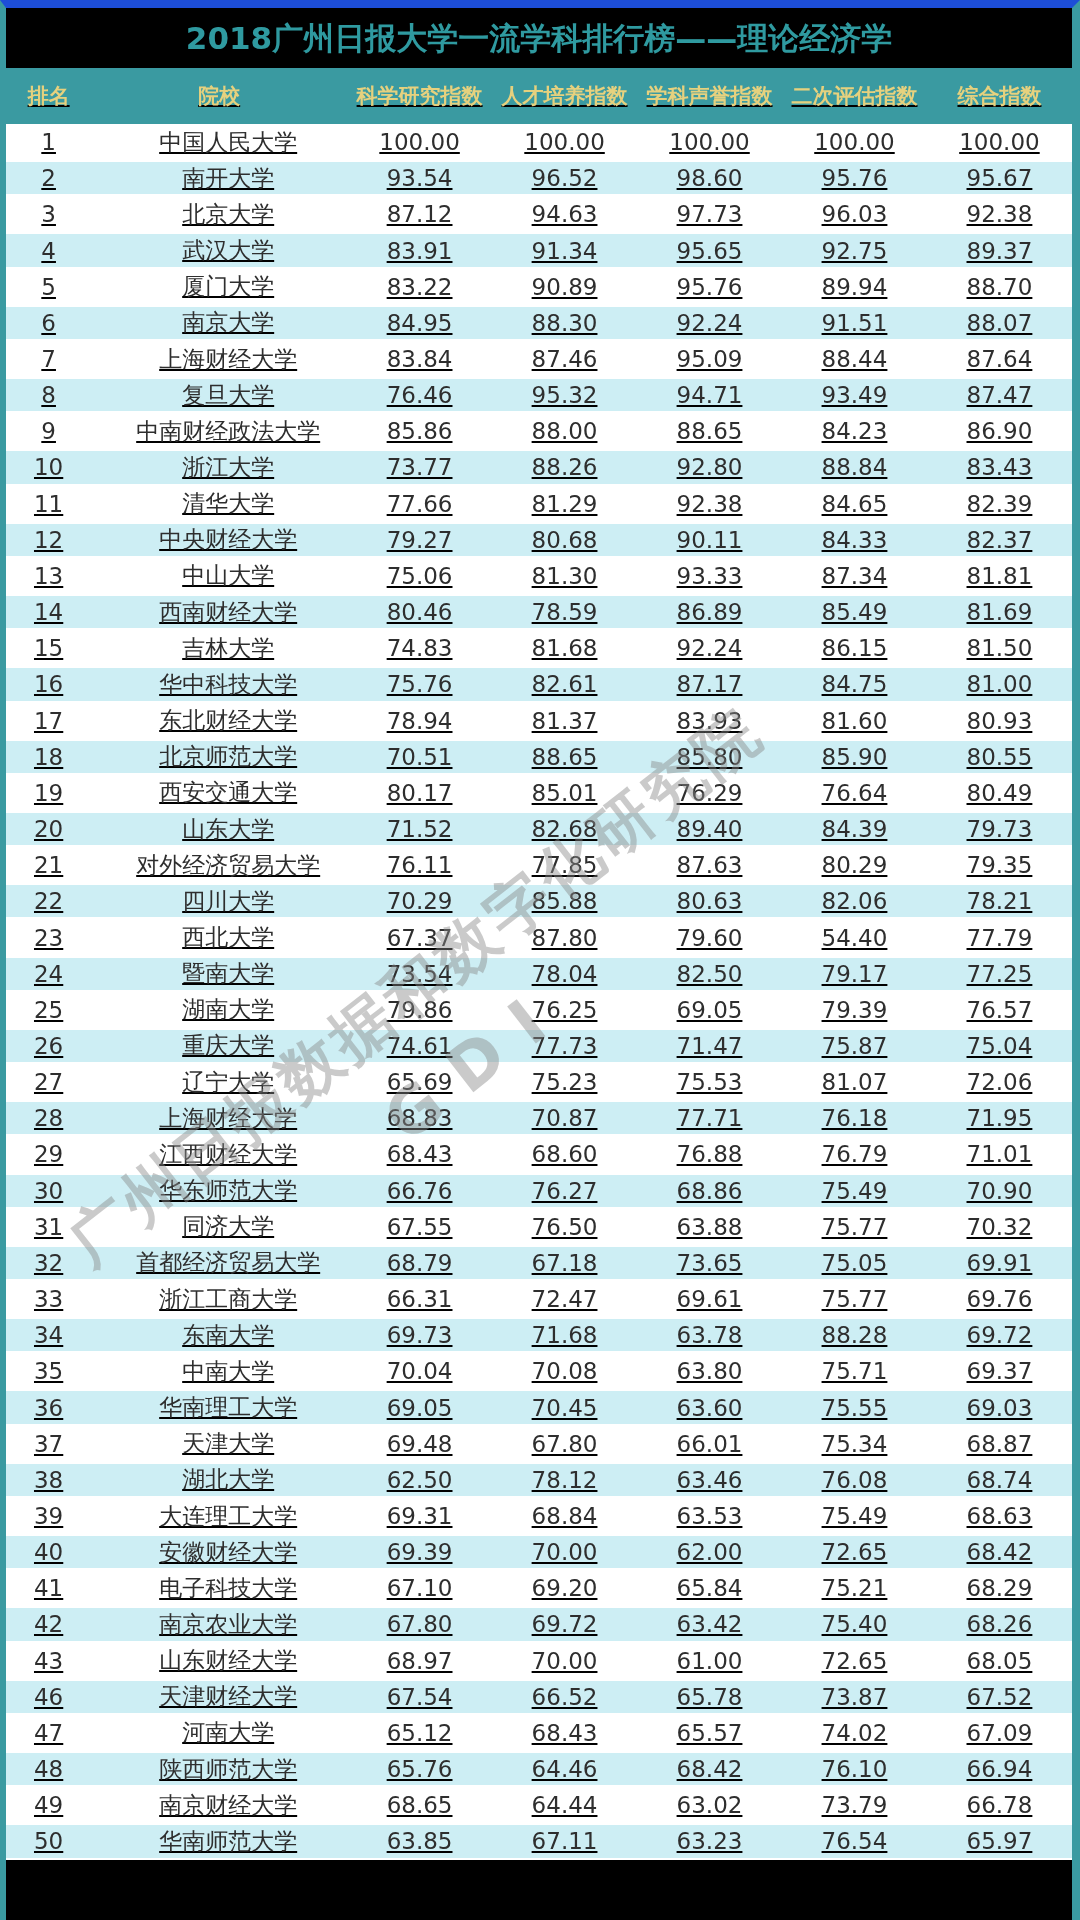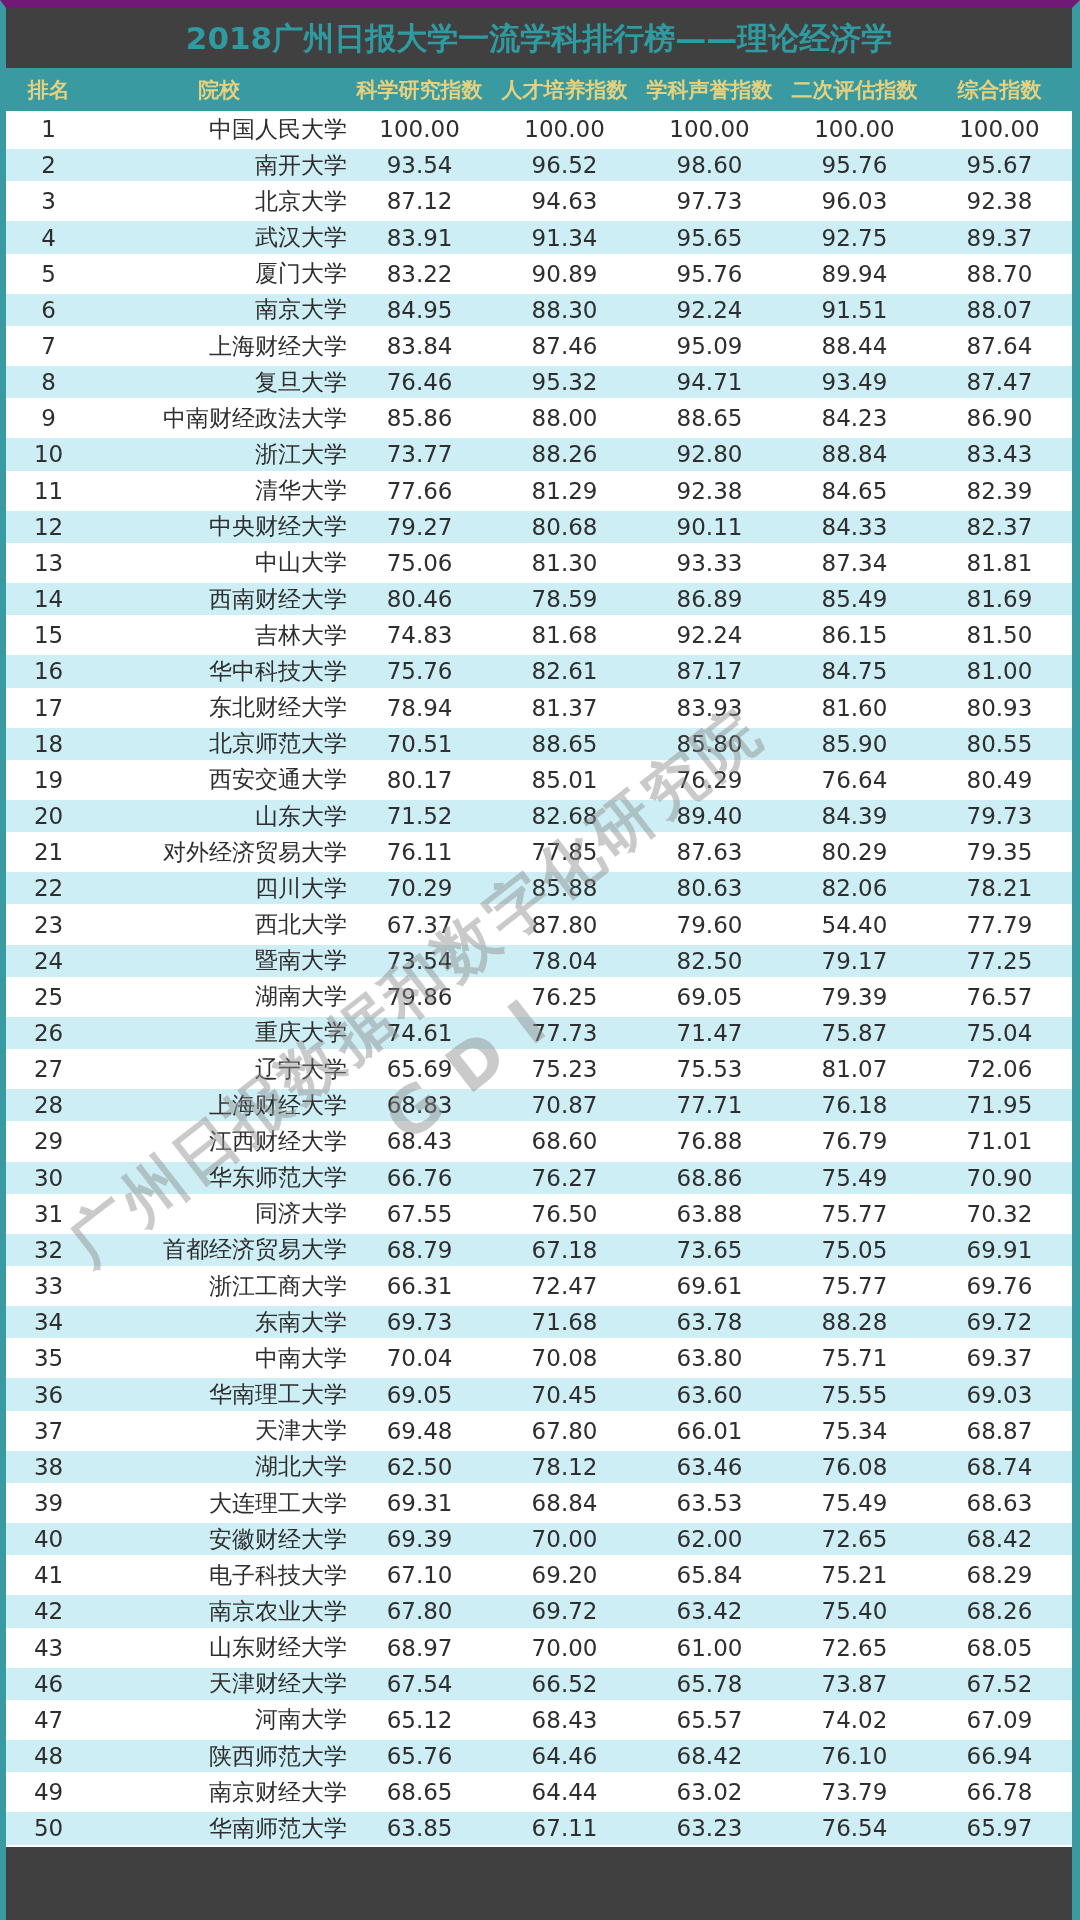--- a/index.html
+++ b/index.html
@@ -2,51 +2,52 @@
 <html><head>
 <meta charset="utf-8">
 <style>
   html,body{margin:0;padding:0;background:#ffffff;}
   body{
     width:1080px;height:1920px;position:relative;overflow:hidden;
     font-family:"DejaVu Sans","Liberation Sans",sans-serif;
   }
   .frame{
     position:absolute;inset:0;
-    border-top:8px solid #701a75;
+    border-top:8px solid #1d4ed8;
     border-left:6px solid #3a9aa1;
     border-right:8px solid #3a9aa1;
     box-sizing:border-box;
-    background:#404040;
+    background:#000000;
+    text-decoration:underline;
   }
   .title{
     height:60px;line-height:60px;text-align:center;
     color:#2f9aa0;font-size:31px;font-weight:bold;
     white-space:nowrap;
   }
   .grid7{
     display:grid;
     grid-template-columns:8% 24% 13.6% 13.6% 13.6% 13.6% 13.6%;
     align-items:center;
   }
   .thead{
-    height:43px;background:#3a9aa1;color:#e6d17e;
+    height:56px;background:#3a9aa1;color:#e6d17e;
     font-size:21px;font-weight:bold;
   }
   .thead .cell{text-align:center;}
   .tbody{position:relative;}
   .row{
     height:36.16px;box-sizing:border-box;
     border-top:2.5px solid #ffffff;border-bottom:2.5px solid #ffffff;
     background:#ffffff;
     color:#2e2e2e;font-size:23px;
   }
   .row.alt{background:#cdeef4;}
   .cell{text-align:center;overflow:hidden;white-space:nowrap;}
-  .cell.c1{text-align:right;padding-left:18px;}
+  .cell.c1{text-align:center;padding-left:18px;}
   .watermark{
     position:absolute;left:-40px;top:920px;width:960px;
     transform:rotate(-38deg);
     text-align:center;
     color:rgba(138,138,138,0.45);
     font-weight:bold;
     pointer-events:none;
     z-index:5;
     line-height:1.55;
   }

